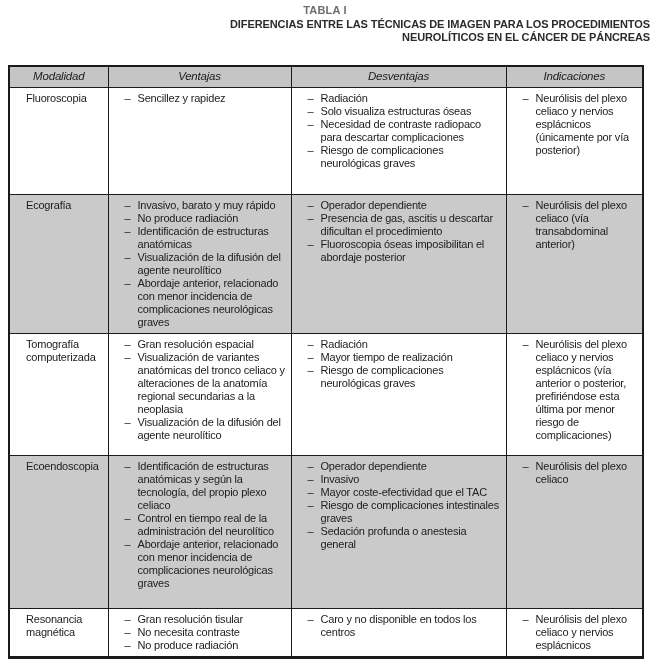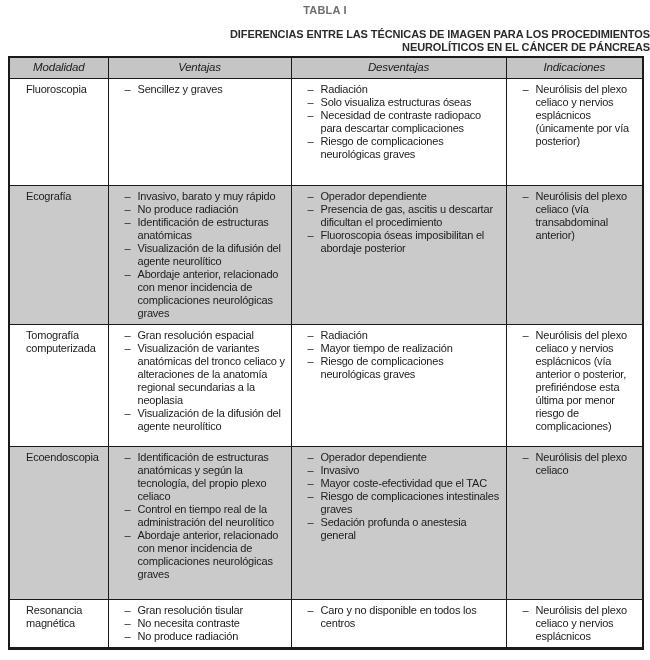--- a/index.html
+++ b/index.html
@@ -20,30 +20,30 @@
   .title-block {
     text-align: center;
     padding-top: 4px;
     line-height: 13px;
     font-size: 11px;
     letter-spacing: 0.2px;
   }
   .table-label {
     color: var(--title-gray, #6e6e6e);
     font-weight: bold;
-    margin-bottom: 11px;
+    margin-bottom: 1px;
   }
   .caption {
     color: #2b2b2b;
     font-weight: bold;
     letter-spacing: -0.1px;
     text-align: right;
   }
   table.cmp {
-    margin: 2px 0 0 8px;
+    margin: 21px 0 0 8px;
     width: 634px;
     border-collapse: collapse;
     table-layout: fixed;
     border: 2px solid var(--border, #1a1a1a);
     border-bottom-width: 3px;
     font-size: 11px;
     line-height: 13px;
     letter-spacing: -0.2px;
   }
   table.cmp th, table.cmp td {
@@ -97,21 +97,21 @@
         <th>Indicaciones</th>
       </tr>
     </thead>
     <tbody>
       <tr style="height:107px">
         <td class="modality">Fluoroscopia</td>
         <td>
             <div>
               <div class="li">
                 <span class="dash">–</span>
-                <span class="txt">Sencillez y graves</span>
+                <span class="txt">Sencillez y rapidez</span>
               </div>
             </div>
           </td>
         <td>
             <div>
               <div class="li">
                 <span class="dash">–</span>
                 <span class="txt">Radiación</span>
               </div>
               <div class="li">

